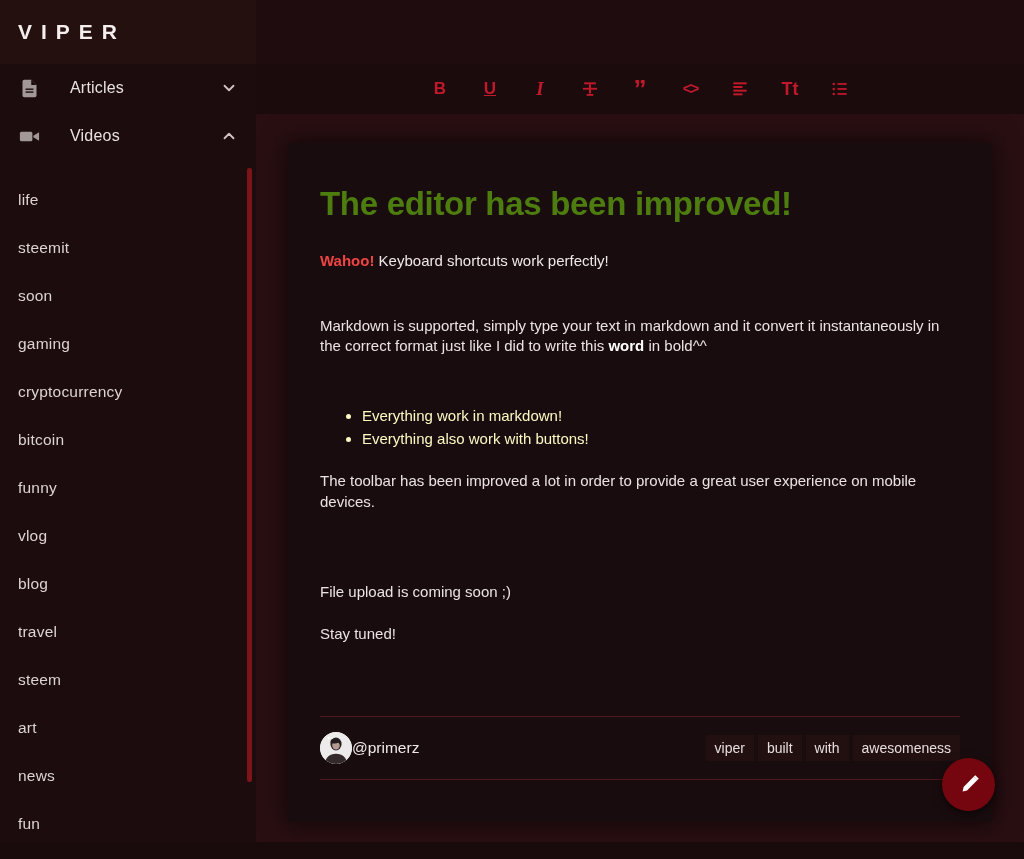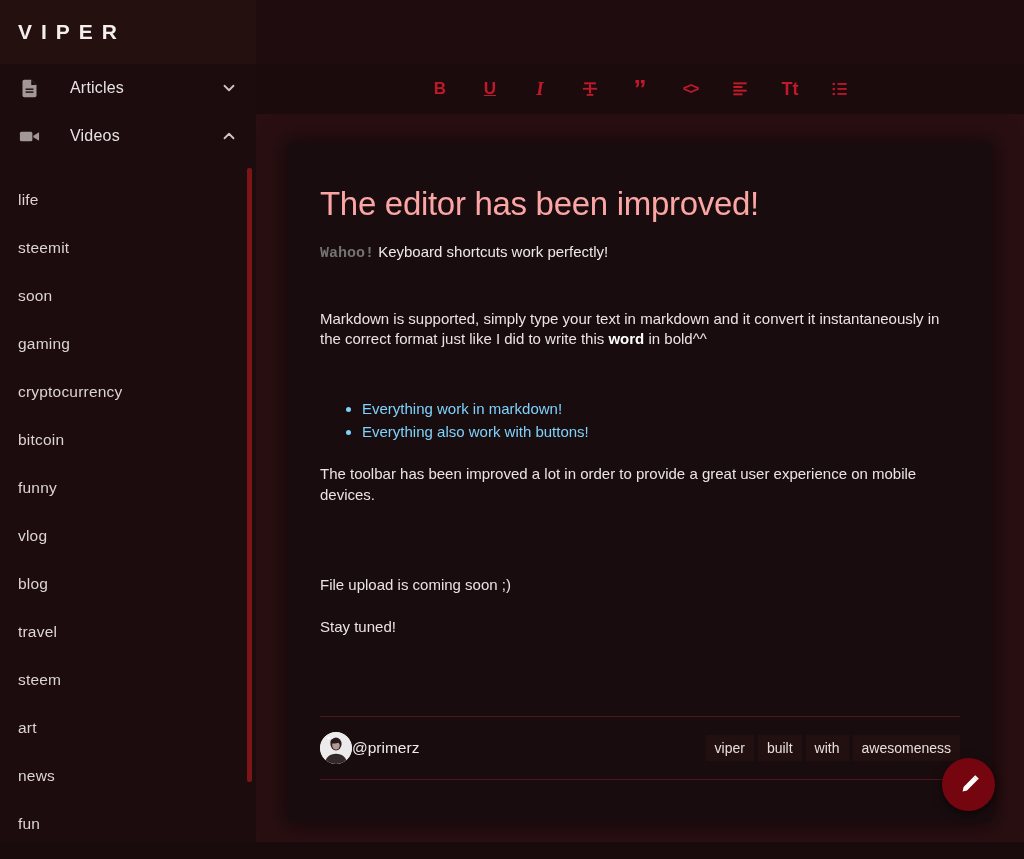--- a/index.html
+++ b/index.html
@@ -201,56 +201,56 @@
     top: 29px;
     width: 704px;
     height: 679px;
     background: #190c0e;
     box-shadow: 0 0 22px 4px rgba(0,0,0,.55);
     padding: 42px 32px 0 32px;
     overflow: hidden;
   }
 
   .art-title {
-    color: #fca5a5;
+    color: #4d7c0f;
     font-size: 33px;
-    font-weight: normal;
+    font-weight: bold;
     letter-spacing: -.3px;
     line-height: 1.15;
-    margin-bottom: 18px;
+    margin-bottom: 27px;
   }
 
   .art-lead {
     color: #efe8e8;
     font-size: 15px;
     line-height: 1.45;
     margin-bottom: 44px;
   }
-  .art-lead b { color: #737373; font-family: Liberation Mono, monospace; }
+  .art-lead b { color: #ef4444; }
 
   .art-h2 {
     color: #ffffff;
     font-size: 23.5px;
     font-weight: bold;
     letter-spacing: -.2px;
     margin-bottom: 22px;
   }
 
   .art-p {
     color: #ebe3e3;
     font-size: 15px;
     line-height: 1.35;
     margin-bottom: 22px;
   }
   .art-p b { color: #ffffff; font-weight: bold; }
 
   .art-ul {
     margin: 50px 0 22px 0;
     padding-left: 42px;
-    color: #7dd3fc;
+    color: #fef9c3;
     font-size: 15px;
     line-height: 1.34;
   }
   .art-ul li { margin-bottom: 3px; }
 
   .spacer-big { height: 48px; }
 
   
   .card-footer {
     position: absolute;

